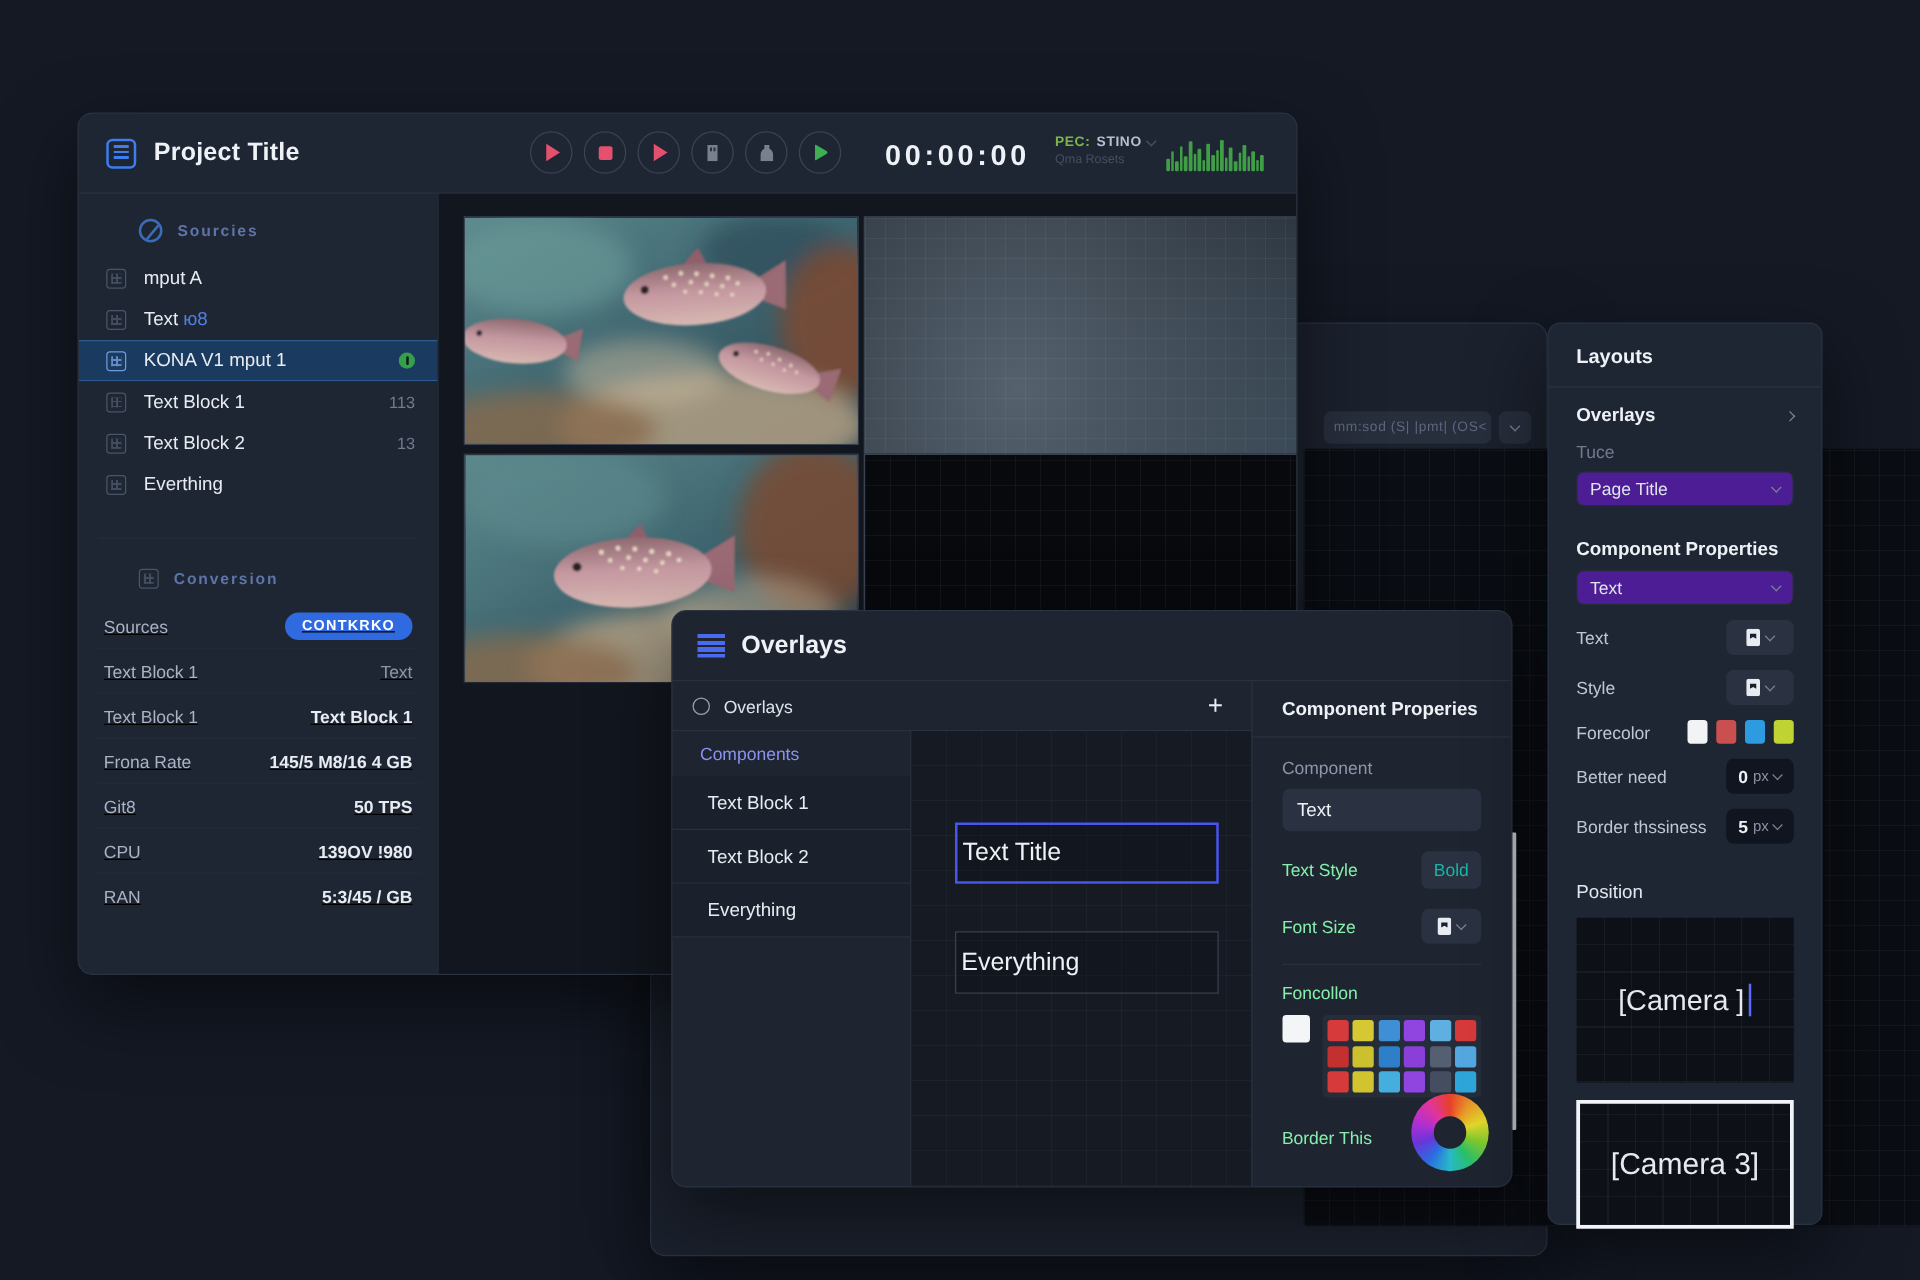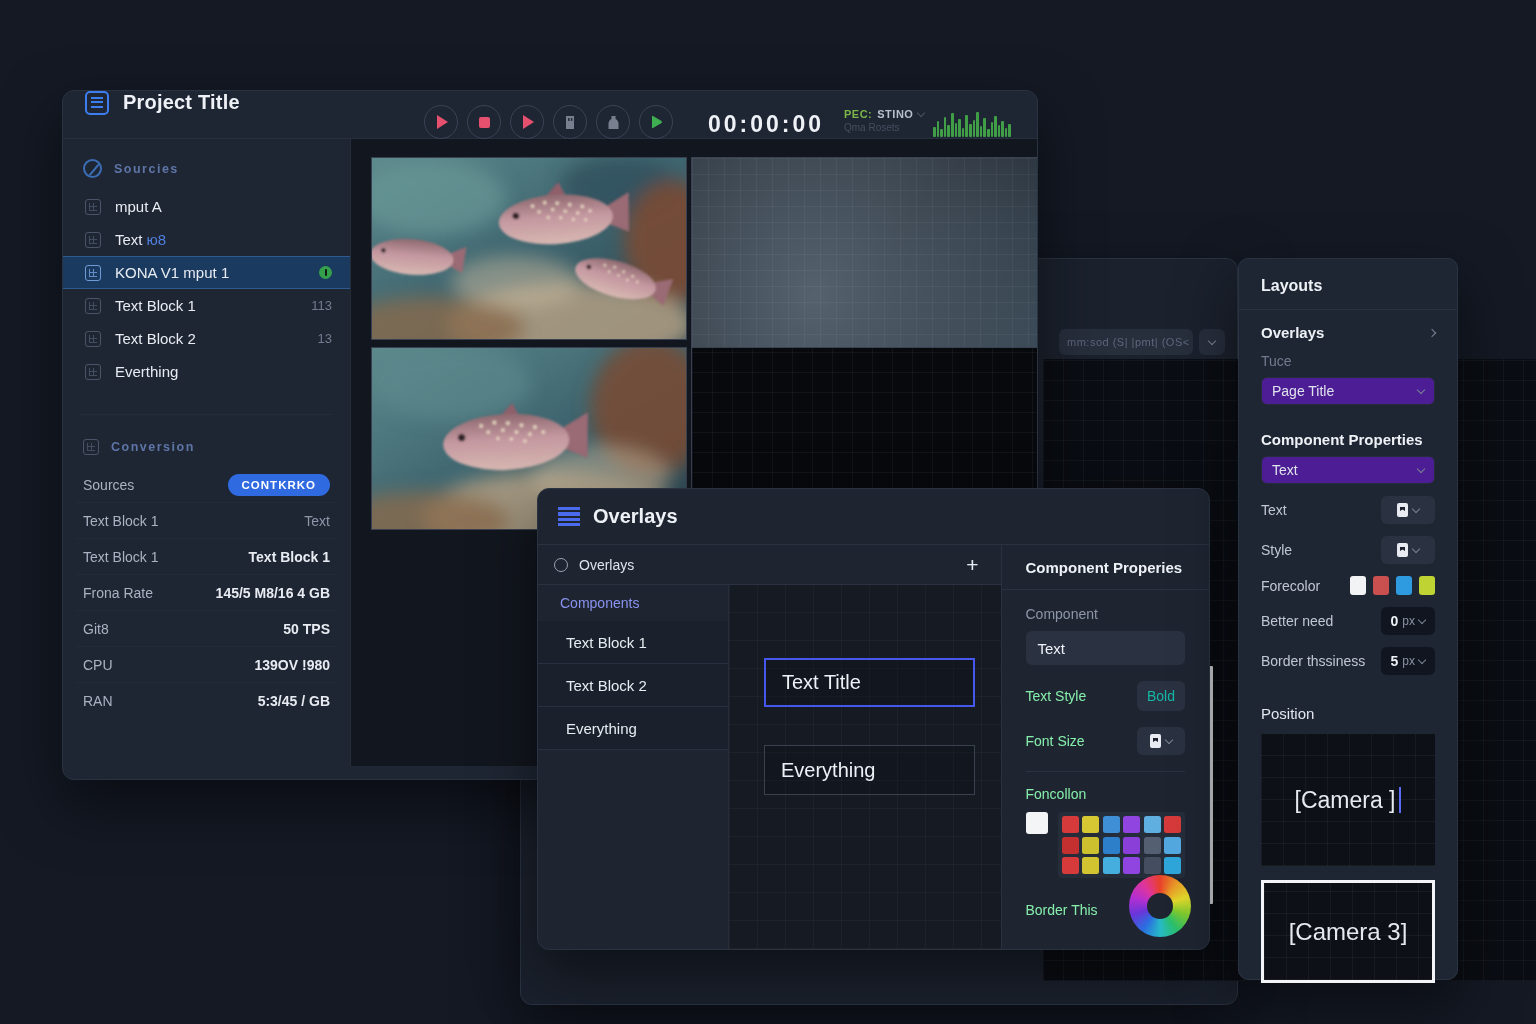--- a/index.html
+++ b/index.html
@@ -17,21 +17,21 @@
   .mid-toolbtn { position:absolute; left:678px; top:70px; width:26px; height:26px;
     background:#272e3c; border-radius:6px; display:flex; align-items:center; justify-content:center; }
   .mid-grid { position:absolute; left:522px; top:100px; width:686px; height:622px; background:
     repeating-linear-gradient(0deg, rgba(180,195,215,.055) 0 1px, transparent 1px 20px),
     repeating-linear-gradient(90deg, rgba(180,195,215,.055) 0 1px, transparent 1px 20px), #0a0d13; }
   .whitebar { position:absolute; left:1209px; top:666px; width:4px; height:238px;
     background:#eef1f5; z-index:2; border-radius:1px; }
 
   
   .mainwin { left:62px; top:90px; width:976px; height:690px; z-index:3; overflow:hidden; }
-  .main-header { height:48px; border-bottom:1px solid #283040; display:flex; 
+  .main-header { height:64px; border-bottom:1px solid #283040; display:flex; align-items:center;
     padding:0 22px; position:relative; }
   .projicon { width:24px; height:24px; border:2px solid #3d7df0; border-radius:5px;
     display:flex; align-items:center; justify-content:center; }
   .projicon span { width:12px; height:13px;
     background:repeating-linear-gradient(180deg,#3d7df0 0 2px, transparent 2px 4.5px); }
   .main-title { margin-left:14px; font-size:20px; font-weight:700; color:#eef1f6; letter-spacing:.2px; }
   .transport { position:absolute; left:361px; top:14px; display:flex; gap:9px; }
   .tbtn { width:34px; height:34px; border:1px solid #3a4356; border-radius:50%;
     display:flex; align-items:center; justify-content:center; background:transparent; }
   .tri { width:0; height:0; border-top:7px solid transparent; border-bottom:7px solid transparent;
@@ -44,21 +44,21 @@
   .rec-label { color:#7ab648; }
   .rec-value { color:#b8c0cc; }
   .rec-sub { margin-top:2px; color:#454e60; font-size:10px; }
   .meter { position:absolute; left:870px; top:16px; width:82px; height:30px;
     display:flex; align-items:flex-end; gap:1px; }
   .mbar { width:2.6px; background:#3f9e46; border-radius:1px; }
   .main-body { display:flex; height:627px; }
 
   
   .sidebar { width:288px; border-right:1px solid #262d3a; padding-top:14px; overflow:hidden; }
-  .side-header { display:flex; align-items:center; gap:12px; padding:6px 20px 12px; }
+  .side-header { display:flex; align-items:center; gap:12px; padding:6px 20px 12px;margin-left:28px; }
   .srcicon { width:19px; height:19px; border:2px solid #3a6db5; border-radius:50%;
     position:relative; overflow:hidden; }
   .srcicon::after { content:""; position:absolute; width:2px; height:22px; background:#3a6db5;
     left:8px; top:-2px; transform:rotate(40deg); }
   .side-header-label { font-size:12.5px; letter-spacing:1.5px; color:#5e75a8; font-weight:600; }
   .src-item { display:flex; align-items:center; gap:14px; height:33px; padding:0 18px 0 22px;
     color:#e8ecf2; font-size:15px; }
   .src-item.selected { background:#1b3a5f; box-shadow:inset 0 1px 0 #2d5b8f, inset 0 -1px 0 #2d5b8f; }
   .itemicon { width:16px; height:16px; border:1.5px solid #4a5468; border-radius:3px;
     position:relative; flex:none; }
@@ -70,21 +70,21 @@
     repeating-linear-gradient(0deg,#6f9bd8 0 1.5px, transparent 1.5px 4px),
     repeating-linear-gradient(90deg,#6f9bd8 0 1.5px, transparent 1.5px 4px); }
   .src-suffix { color:#4f7fe0; margin-left:-10px; }
   .src-spacer { flex:1; }
   .src-badge { color:#727c90; font-size:13px; }
   .gdot { width:13px; height:13px; border-radius:50%; background:#35a04c; position:relative; flex:none; }
   .gdot::after { content:""; position:absolute; left:5.5px; top:3px; width:2px; height:7px;
     background:#0e1a12; border-radius:1px; }
   .side-divider { height:1px; background:#252c39; margin:26px 16px 18px; }
   .stat-row { display:flex; align-items:center; justify-content:space-between;
-    min-height:36px; margin:0 14px; padding:0 6px; border-bottom:1px solid #242b37; }
+    min-height:36px; margin:0 14px; padding:0 6px; border-bottom:1px solid #242b37;text-decoration:underline; }
   .stat-row:last-child { border-bottom:none; }
   .stat-label { color:#aab2c4; font-size:14px; }
   .stat-value { color:#e8ecf2; font-size:14px; font-weight:700; }
   .stat-value.dim { color:#8d96a9; font-weight:400; }
   .pill { background:#2f6ae0; color:#fff; font-size:11.5px; font-weight:700; letter-spacing:1px;
     border:none; border-radius:13px; padding:5px 14px; }
 
   
   .videoarea { flex:1; background:#12161e; position:relative; }
   .preview { position:absolute; border:1px solid #3a4150; overflow:hidden; }
@@ -126,21 +126,21 @@
   .ov-plus { margin-left:auto; font-size:21px; color:#e6eaf2; line-height:1; background:none; border:none; }
   .ov-main { display:flex; flex:1; min-height:0; }
   .ov-list { width:191px; border-right:1px solid #272e3a; }
   .ov-tab { padding:10px 0 10px 22px; color:#8a93f0; font-size:14px; }
   .ov-comp { height:43px; display:flex; align-items:center; padding-left:28px; color:#e8ecf2;
     font-size:15px; background:#1a212c; border-bottom:1px solid #273041; }
   .ov-comp:first-of-type { border-top:1px solid #273041; }
   .ov-canvas { flex:1; position:relative; background:
     repeating-linear-gradient(0deg, rgba(205,215,230,.04) 0 1px, transparent 1px 28px),
     repeating-linear-gradient(90deg, rgba(205,215,230,.04) 0 1px, transparent 1px 28px), #151a23; }
-  .cv-box { position:absolute; left:35px; display:flex; align-items:center; padding-left:16px;
+  .cv-box { position:absolute; left:35px; display:flex; align-items:center; padding-left:4px;
     color:#eef1f6; font-size:20px; }
   .cv-sel { top:73px; width:211px; height:49px; border:2px solid #4656ee; background:rgba(13,17,24,.35); }
   .cv-plain { top:160px; width:211px; height:50px; border:1px solid #39404e; background:rgba(13,17,24,.3); }
 
   
   .cp { flex:1; border-left:1px solid #2a3140; padding:14px 24px; position:relative; }
   .cp-title { font-size:15px; font-weight:600; color:#eef1f6; padding-bottom:13px;
     border-bottom:1px solid #2a3140; margin:0 -24px; padding-left:24px; }
   .cp-label { color:#8d96a9; font-size:14px; margin-top:16px; }
   .cp-input { margin-top:9px; height:34px; background:#2a3140; border-radius:6px; border:none;

